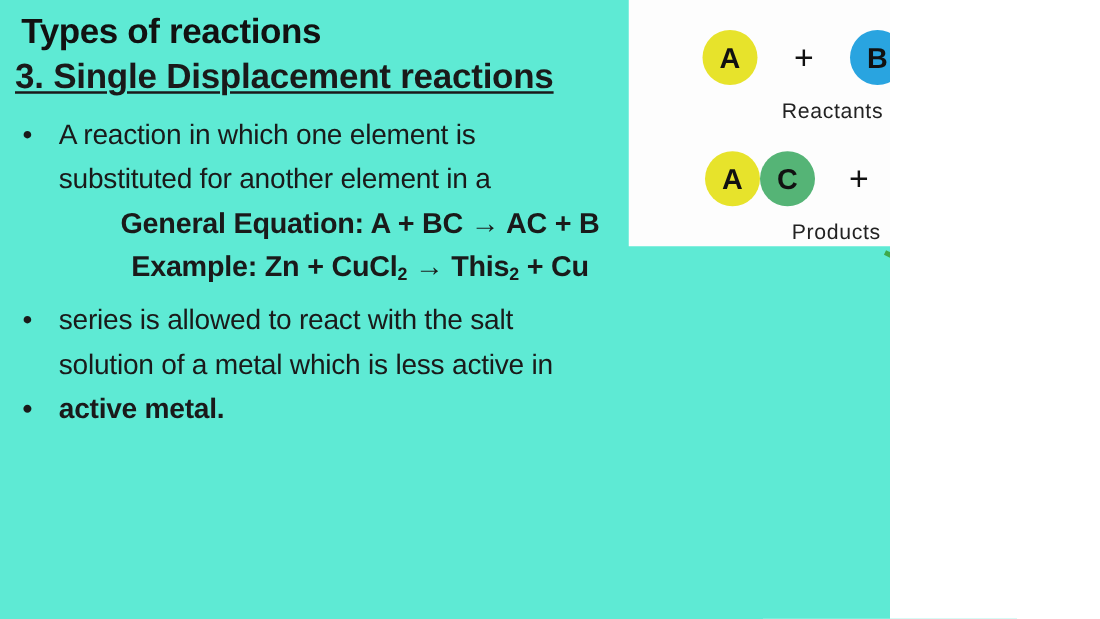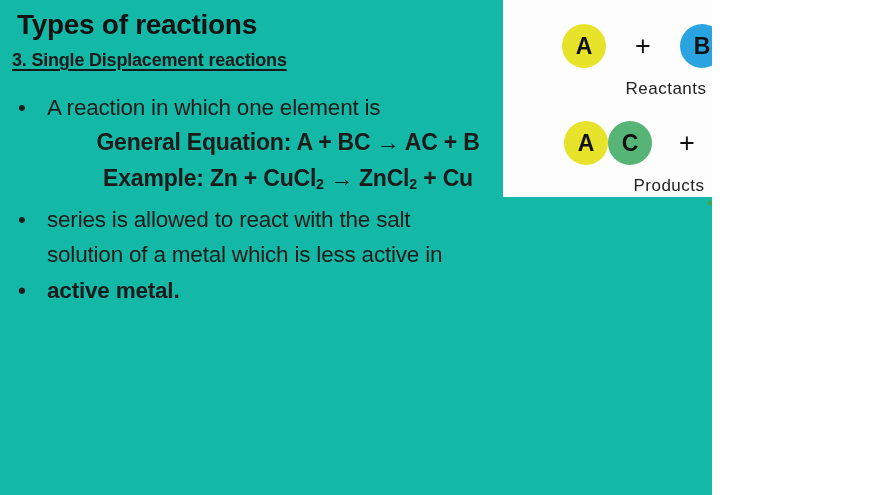--- a/index.html
+++ b/index.html
@@ -1,33 +1,33 @@
 <!DOCTYPE html>
 <html><head>
 <meta charset="utf-8">
 <style>
   html,body{margin:0;padding:0;}
   .page{
     position:relative;
     width:712px;height:495px;
-    background:#14b8a6;
+    background:#5eead4;
     overflow:hidden;
     font-family:"Liberation Sans","DejaVu Sans",sans-serif;
     color:#1a1a1a;
   }
   
   .text-col{position:absolute;left:0;top:0;width:512px;}
   .title{
     margin:7px 0 0 17px;
     font-size:28px;font-weight:bold;line-height:36px;
     letter-spacing:-0.3px;color:#111;
   }
   .heading{
     margin:0 0 12px 12px;
-    font-size:18px;font-weight:bold;line-height:35px;
+    font-size:28px;font-weight:bold;line-height:35px;
     letter-spacing:-0.2px;
     text-decoration:underline;
     text-decoration-thickness:2px;
     text-underline-offset:3px;
   }
   .body{margin-top:4px;font-size:22.5px;line-height:35.3px;letter-spacing:-0.2px;}
   .para{position:relative;padding-left:47px;}
   .para .bullet{position:absolute;left:18px;top:0;}
   .para .line{white-space:nowrap;}
   .para.bold{font-weight:bold;}
@@ -72,25 +72,26 @@
 
   <div class="text-col">
     <div class="title">Types of reactions</div>
     <div class="heading">3. Single Displacement reactions</div>
 
     <div class="body">
 
       <div class="para">
         <span class="bullet">•</span>
         <div class="line">A reaction in which one element is</div>
+        <div class="line">substituted for another element in a</div>
       </div>
 
       <div class="eq">General Equation: A + BC → AC + B</div>
 
-      <div class="eq"><span>Example: Zn + CuCl</span><span class="sub">2</span><span> → ZnCl</span><span class="sub">2</span><span> + Cu</span></div>
+      <div class="eq"><span>Example: Zn + CuCl</span><span class="sub">2</span><span> → This</span><span class="sub">2</span><span> + Cu</span></div>
 
       <div class="para">
         <span class="bullet">•</span>
         <div class="line">series is allowed to react with the salt</div>
         <div class="line">solution of a metal which is less active in</div>
       </div>
 
       <div class="para bold">
         <span class="bullet">•</span>
         <div class="line">active metal.</div>

